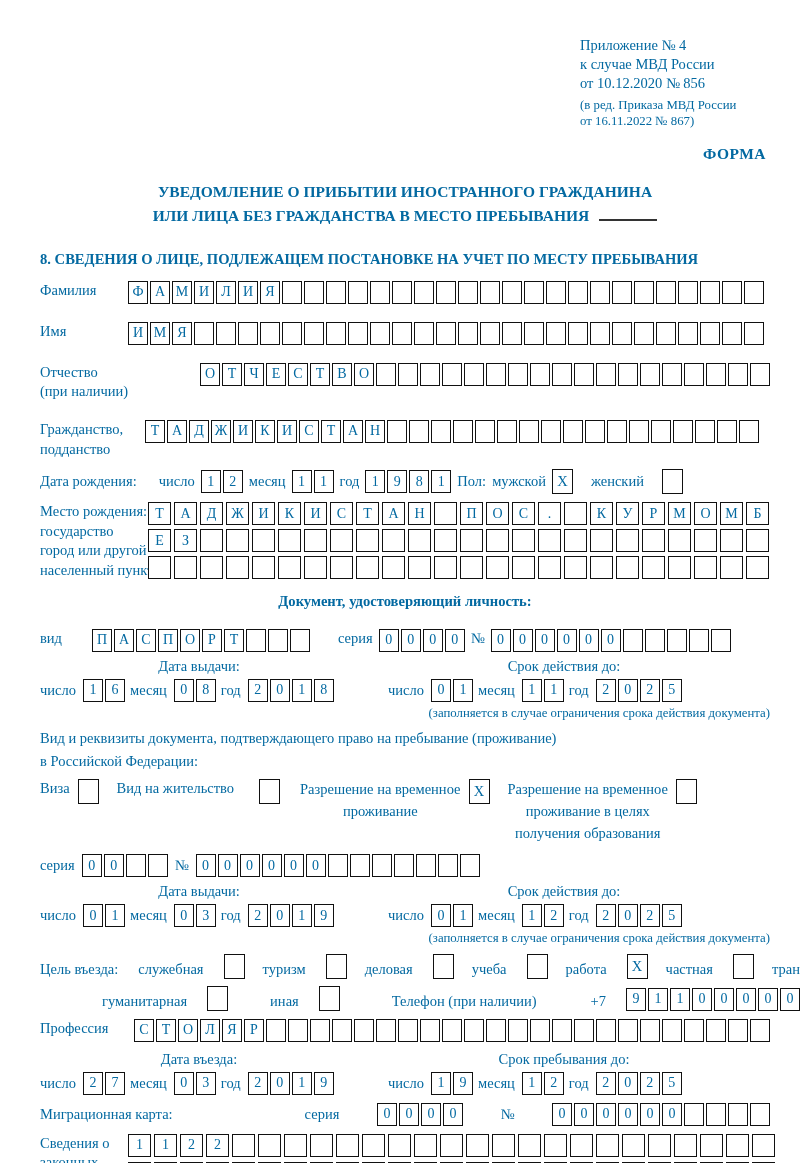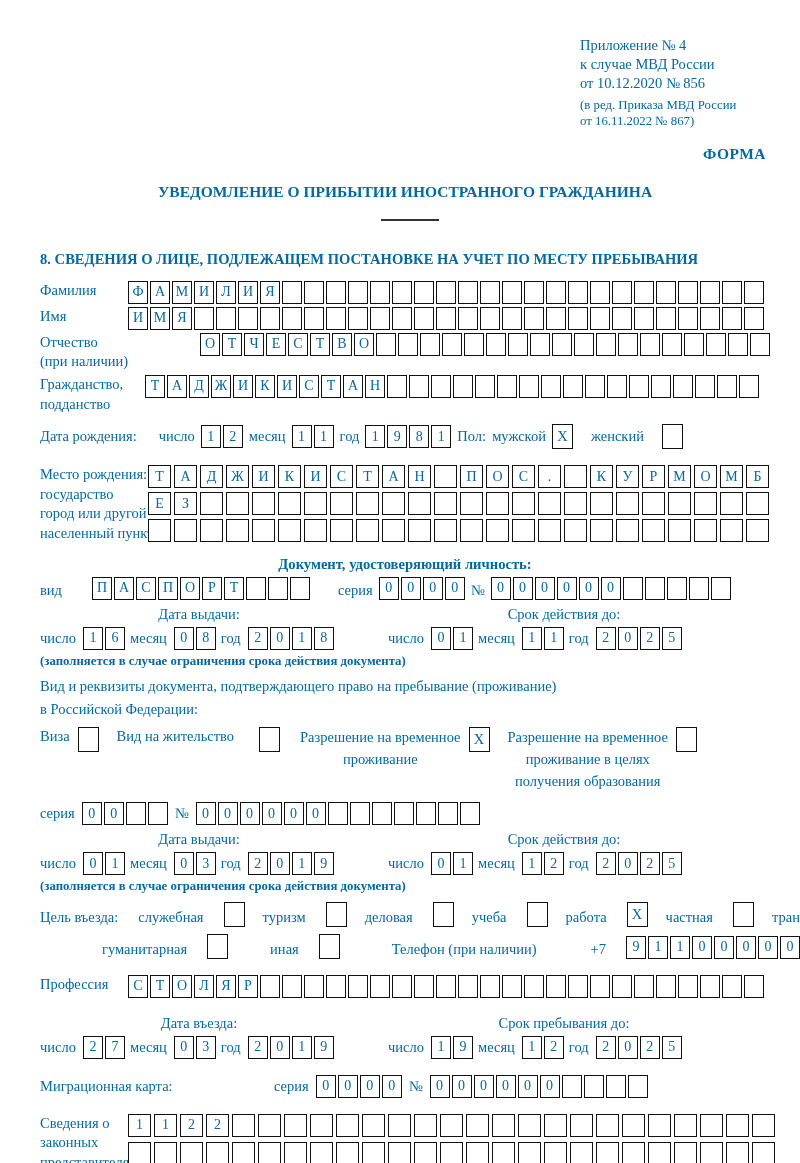--- a/index.html
+++ b/index.html
@@ -11,21 +11,21 @@
     padding:36px 30px 10px 40px;overflow:hidden;
   }
   .hdr-ref{width:190px;margin-left:auto;margin-right:0;}
   .hdr-ref div{white-space:nowrap;}
   .ref-small{font-size:12.8px;}
   .ref-gap{height:4px;}
   .form-label{text-align:right;font-weight:bold;font-size:15.5px;margin:14px 4px 0 0;letter-spacing:.5px;}
   .title{margin-top:16px;text-align:center;font-weight:bold;font-size:15.5px;line-height:1.55;}
   .blank-line{display:inline-block;width:58px;border-bottom:2px solid #333;height:14px;margin-left:10px;vertical-align:baseline;}
   .sec-heading{margin-top:22px;font-weight:bold;font-size:14.6px;}
-  .frow{display:flex;align-items:flex-start;margin-top:3px;}
+  .frow{display:flex;align-items:flex-start;margin-top:18px;}
   .lbl{white-space:nowrap;}
   .lblcol div{white-space:nowrap;line-height:1.35;}
   .cells{display:inline-flex;gap:2px;flex-wrap:nowrap;}
   .cell{
     width:20px;height:23px;box-sizing:border-box;border:1.7px solid #111;
     display:inline-flex;align-items:center;justify-content:center;
     font-size:14px;background:#fff;flex:0 0 auto;
   }
   .wide .cell{width:23px;margin-right:1px;}
   .chk{
@@ -34,49 +34,49 @@
     font-size:14.5px;background:#fff;flex:0 0 auto;
   }
   .gap6{width:6px;flex:0 0 auto;} .gap10{width:10px;flex:0 0 auto;} .gap16{width:16px;flex:0 0 auto;}
   .doc-heading{text-align:center;font-weight:bold;margin-top:8px;font-size:14.6px;}
   .two-col{display:flex;margin-top:5px;}
   .col1{width:318px;flex:0 0 auto;}
   .col2{flex:1;}
   .dhead{text-align:center;}
   .dgroup{display:flex;align-items:center;gap:5px;}
   .dgroup .lbl{margin-right:2px;}
-  .note{font-size:12.8px;margin-top:3px;font-weight:bold;}
+  .note{font-size:12.8px;text-align:right;margin-top:3px;}
   .intro{margin-top:8px;}
   .opts-row{display:flex;align-items:flex-start;margin-top:8px;gap:8px;}
   .opt{display:flex;align-items:flex-start;gap:8px;}
   .optlines{text-align:center;line-height:1.5;}
   .purpose-row{display:flex;align-items:flex-end;margin-top:7px;gap:18px;flex-wrap:nowrap;}
   .purpose-row .lbl{margin-right:2px;}
   .indent{margin-left:62px;}
-  .mt4{margin-top:4px;} .mt8{margin-top:16px;} .mt10{margin-top:10px;} .mt12{margin-top:12px;}
+  .mt4{margin-top:4px;} .mt8{margin-top:8px;justify-content:space-between;} .mt10{margin-top:10px;} .mt12{margin-top:12px;}
 </style>
 </head>
 <body>
 
 <div class="page">
 
   <div class="hdr-ref">
     <div>Приложение № 4</div>
     <div>к случае МВД России</div>
     <div>от 10.12.2020 № 856</div>
     <div class="ref-gap"></div>
     <div class="ref-small">(в ред. Приказа МВД России</div>
     <div class="ref-small">от 16.11.2022 № 867)</div>
   </div>
 
   <div class="form-label">ФОРМА</div>
 
   <div class="title">
     <div>УВЕДОМЛЕНИЕ О ПРИБЫТИИ ИНОСТРАННОГО ГРАЖДАНИНА</div>
-    <div><span class="blank-line"></span></div>
+    <div><span>ИЛИ ЛИЦА БЕЗ ГРАЖДАНСТВА В МЕСТО ПРЕБЫВАНИЯ</span><span class="blank-line"></span></div>
   </div>
 
   <div class="sec-heading">8. СВЕДЕНИЯ О ЛИЦЕ, ПОДЛЕЖАЩЕМ ПОСТАНОВКЕ НА УЧЕТ ПО МЕСТУ ПРЕБЫВАНИЯ</div>
 
   <div class="frow mt12">
     <div class="lbl" style="width:88px;">Фамилия</div>
     <div class="cells">
         <span class="cell">Ф</span>
         <span class="cell">А</span>
         <span class="cell">М</span>
@@ -329,21 +329,21 @@
           <span class="cell"></span>
           <span class="cell"></span>
           <span class="cell"></span>
           <span class="cell"></span>
         </div>
     </div>
   </div>
 
   <div class="doc-heading">Документ, удостоверяющий личность:</div>
 
-  <div class="frow" style="align-items:flex-end;gap:6px;">
+  <div class="frow" style="align-items:flex-start;gap:6px;">
     <div class="lbl" style="width:46px;">вид</div>
     <div class="cells">
         <span class="cell">П</span>
         <span class="cell">А</span>
         <span class="cell">С</span>
         <span class="cell">П</span>
         <span class="cell">О</span>
         <span class="cell">Р</span>
         <span class="cell">Т</span>
         <span class="cell"></span>

